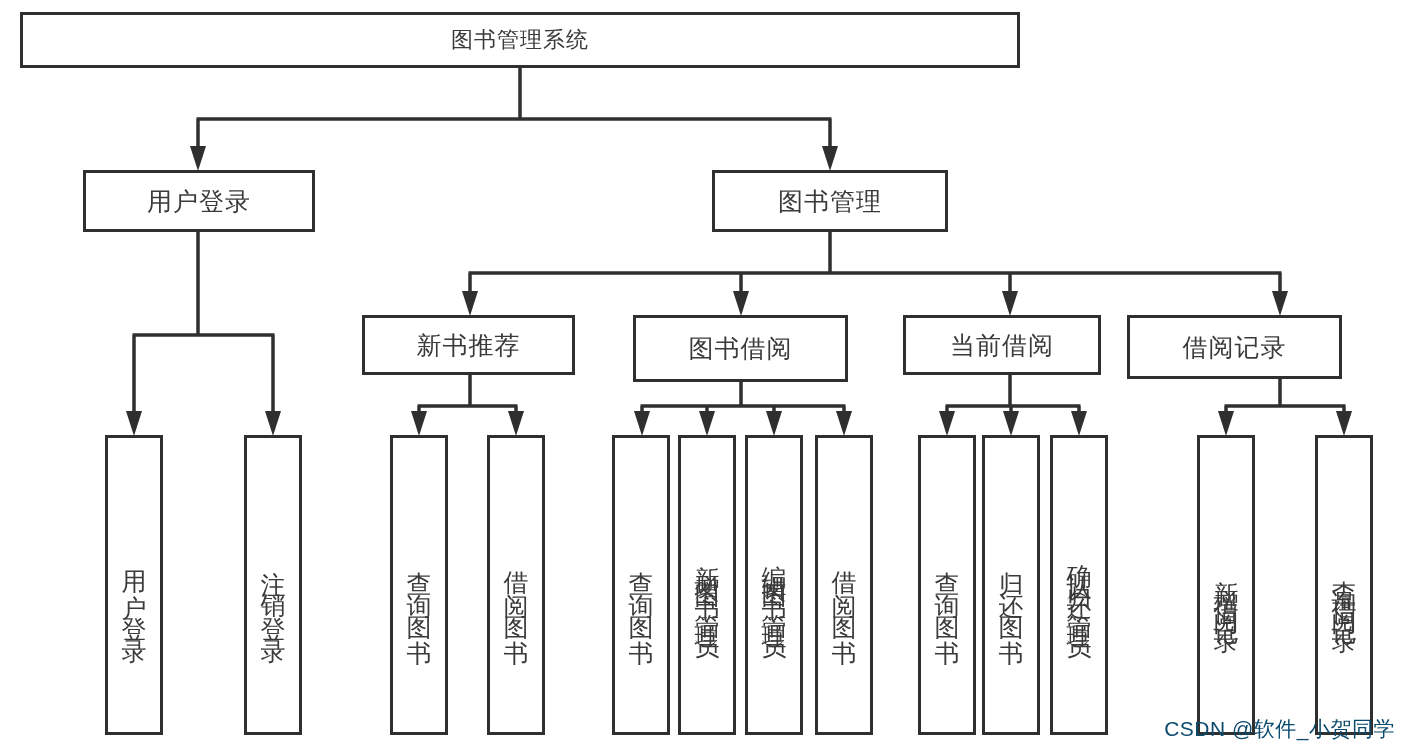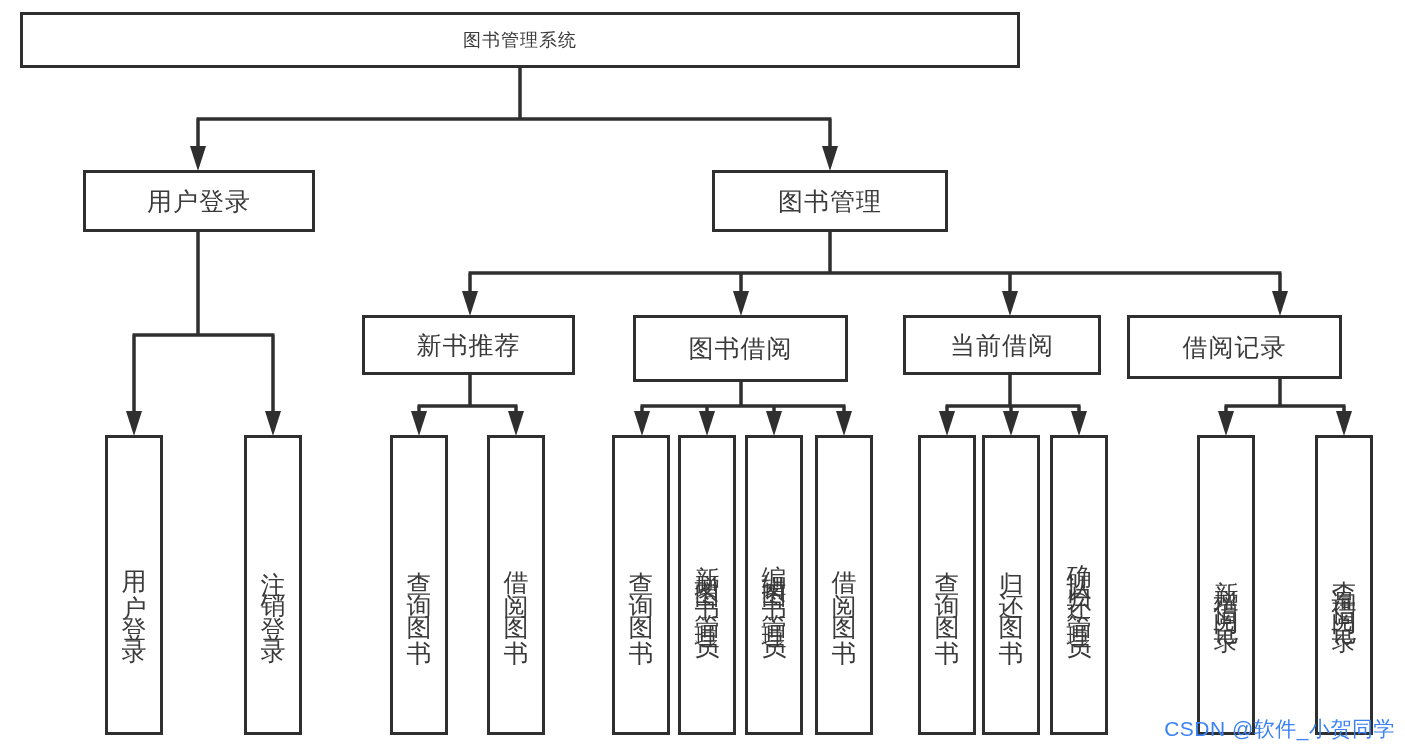--- a/index.html
+++ b/index.html
@@ -6,30 +6,30 @@
   .canvas{
     position:relative;width:1405px;height:747px;background:#ffffff;overflow:hidden;
     font-family:"Liberation Sans","DejaVu Sans",sans-serif;color:#3a3a3a;
   }
   .connectors{position:absolute;left:0;top:0;width:1405px;height:747px;}
   .node{
     position:absolute;box-sizing:border-box;background:#ffffff;
     border:3px solid #2f2f2f;display:flex;align-items:center;justify-content:center;
     font-size:25px;letter-spacing:1px;white-space:nowrap;
   }
-  .root{font-size:18px;}
+  .root{font-size:22px;}
   .leaf{width:58px;height:300px;}
   .vtext{
     writing-mode:vertical-rl;text-orientation:mixed;
     display:block;line-height:1;white-space:nowrap;
   }
   .sp-wide{letter-spacing:23px;padding-top:23px;}  
   .sp-mid{letter-spacing:10px;padding-top:10px;}   
   .watermark{
-    position:absolute;right:10px;bottom:4px;font-size:21px;color:#3b82f6;
+    position:absolute;right:10px;bottom:4px;font-size:21px;color:#0c4a6e;
     letter-spacing:0.5px;pointer-events:none;
   }
 </style>
 </head>
 <body>
 
 <div class="canvas">
 
   <svg class="connectors" viewBox="0 0 1405 747" xmlns="http://www.w3.org/2000/svg">
     <g stroke="#2f2f2f" stroke-width="3.5" fill="none">

